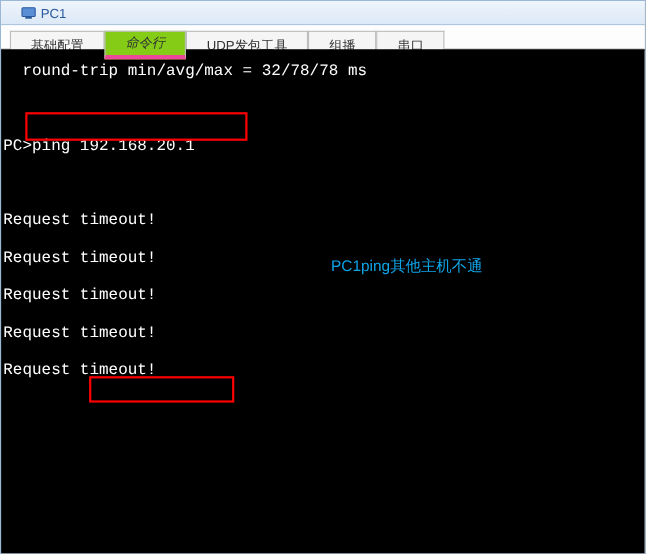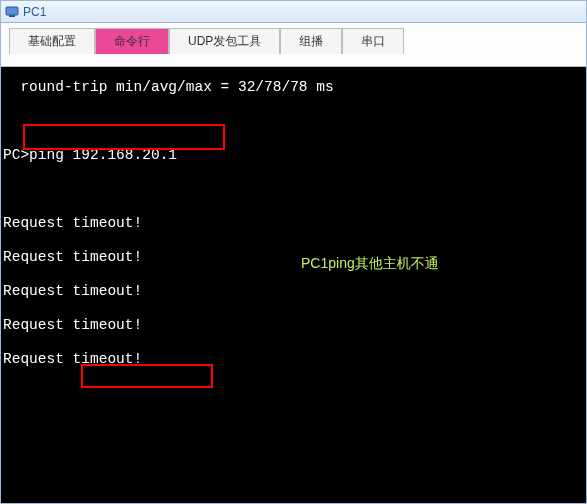--- a/index.html
+++ b/index.html
@@ -15,35 +15,35 @@
     width: 587px;
     height: 504px;
     display: flex;
     flex-direction: column;
   }
   .titlebar {
     height: 22px;
     background: linear-gradient(#eef4fb, #dce9f7);
     display: flex;
     align-items: center;
-    padding: 0 4px;
+    padding: 0 18px;
     border-bottom: 1px solid #9ab8d6;
     font-size: 12px;
     color: #2a5a9e;
   }
   .titlebar .ticon {
     width: 14px;
     height: 14px;
     margin-right: 4px;
     display: inline-flex;
     align-items: center;
     justify-content: center;
   }
   .tabbar {
-    height: 44px;
+    height: 22px;
     background: #fdfdfd;
     border-bottom: 1px solid #bdbdbd;
     display: flex;
     align-items: stretch;
     padding: 4px 8px 0 8px;
     gap: 0;
   }
   .tab {
     font-size: 12px;
     color: #333;
@@ -52,23 +52,24 @@
     border-bottom: none;
     background: #f5f5f5;
     display: flex;
     align-items: center;
     height: 26px;
     cursor: pointer;
     position: relative;
     top: 1px;
   }
   .tab.active {
-    background: #ec4899;
-    border-bottom: 1px solid #ec4899;
+    background: #84cc16;
+    border-bottom: 4px solid #ec4899;
     z-index: 2;
+    font-style: italic;
   }
   .terminal-wrap {
     flex: 1;
     background: #000;
     position: relative;
     overflow: hidden;
     border-top: 1px solid #000;
   }
   .terminal {
     font-family: "Consolas", "Courier New", monospace;
@@ -81,21 +82,21 @@
     top: -6px;
   }
   .terminal .line { display: block; height: 17px; }
   .redbox {
     position: absolute;
     border: 2px solid #ff0000;
     pointer-events: none;
   }
   .annot {
     position: absolute;
-    color: #bef264;
+    color: #0ea5e9;
     font-family: "Microsoft YaHei", "SimSun", sans-serif;
     font-size: 14px;
     line-height: 18px;
     pointer-events: none;
   }
 </style>
 </head>
 <body>
 
 <div class="window">

